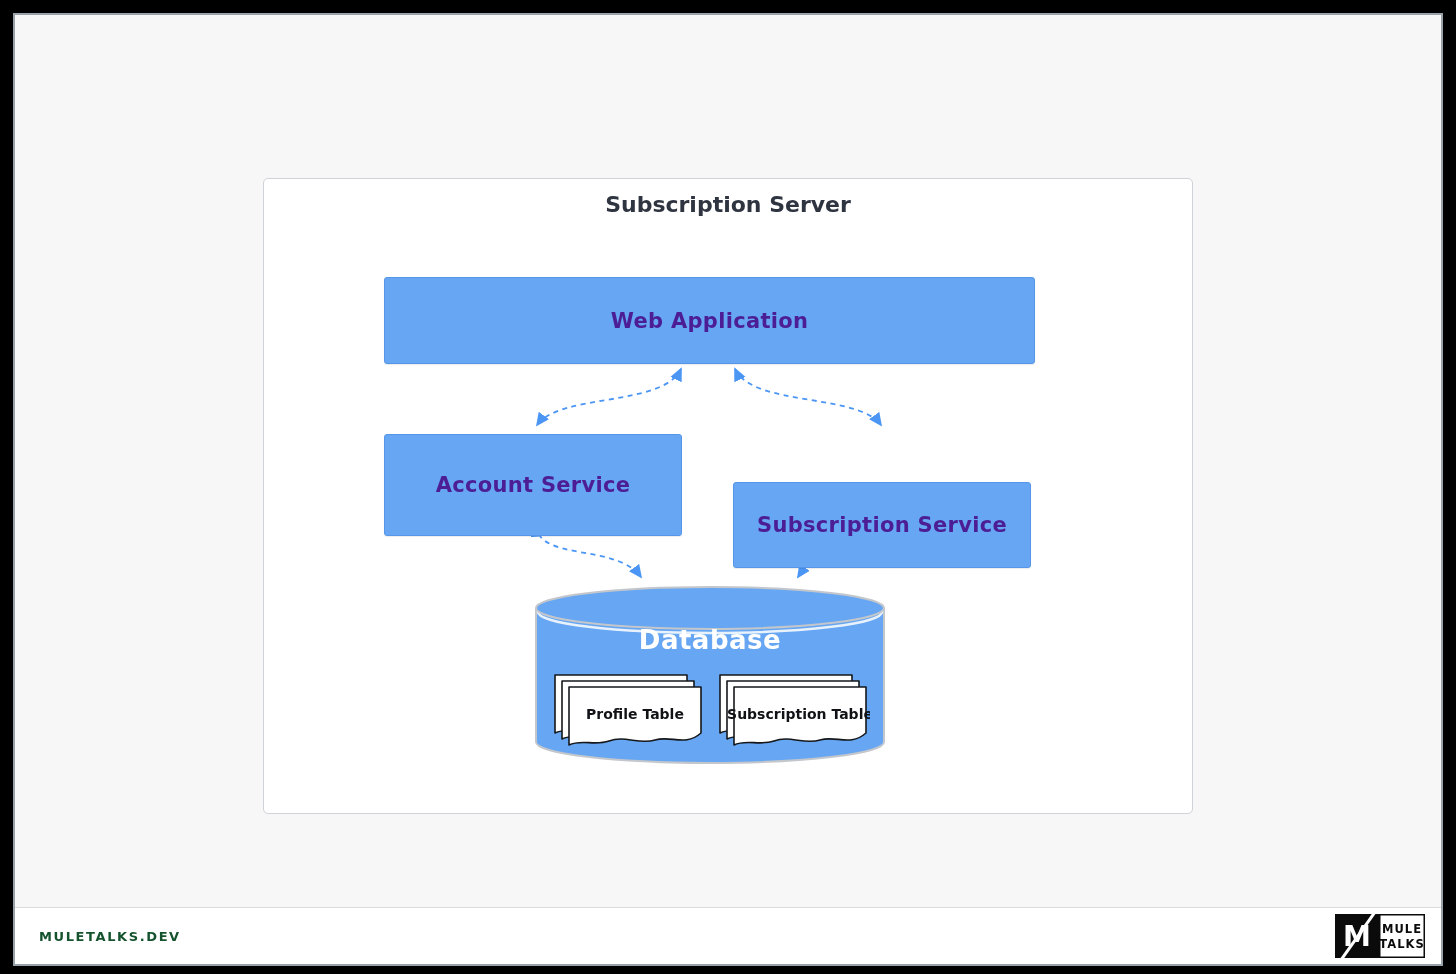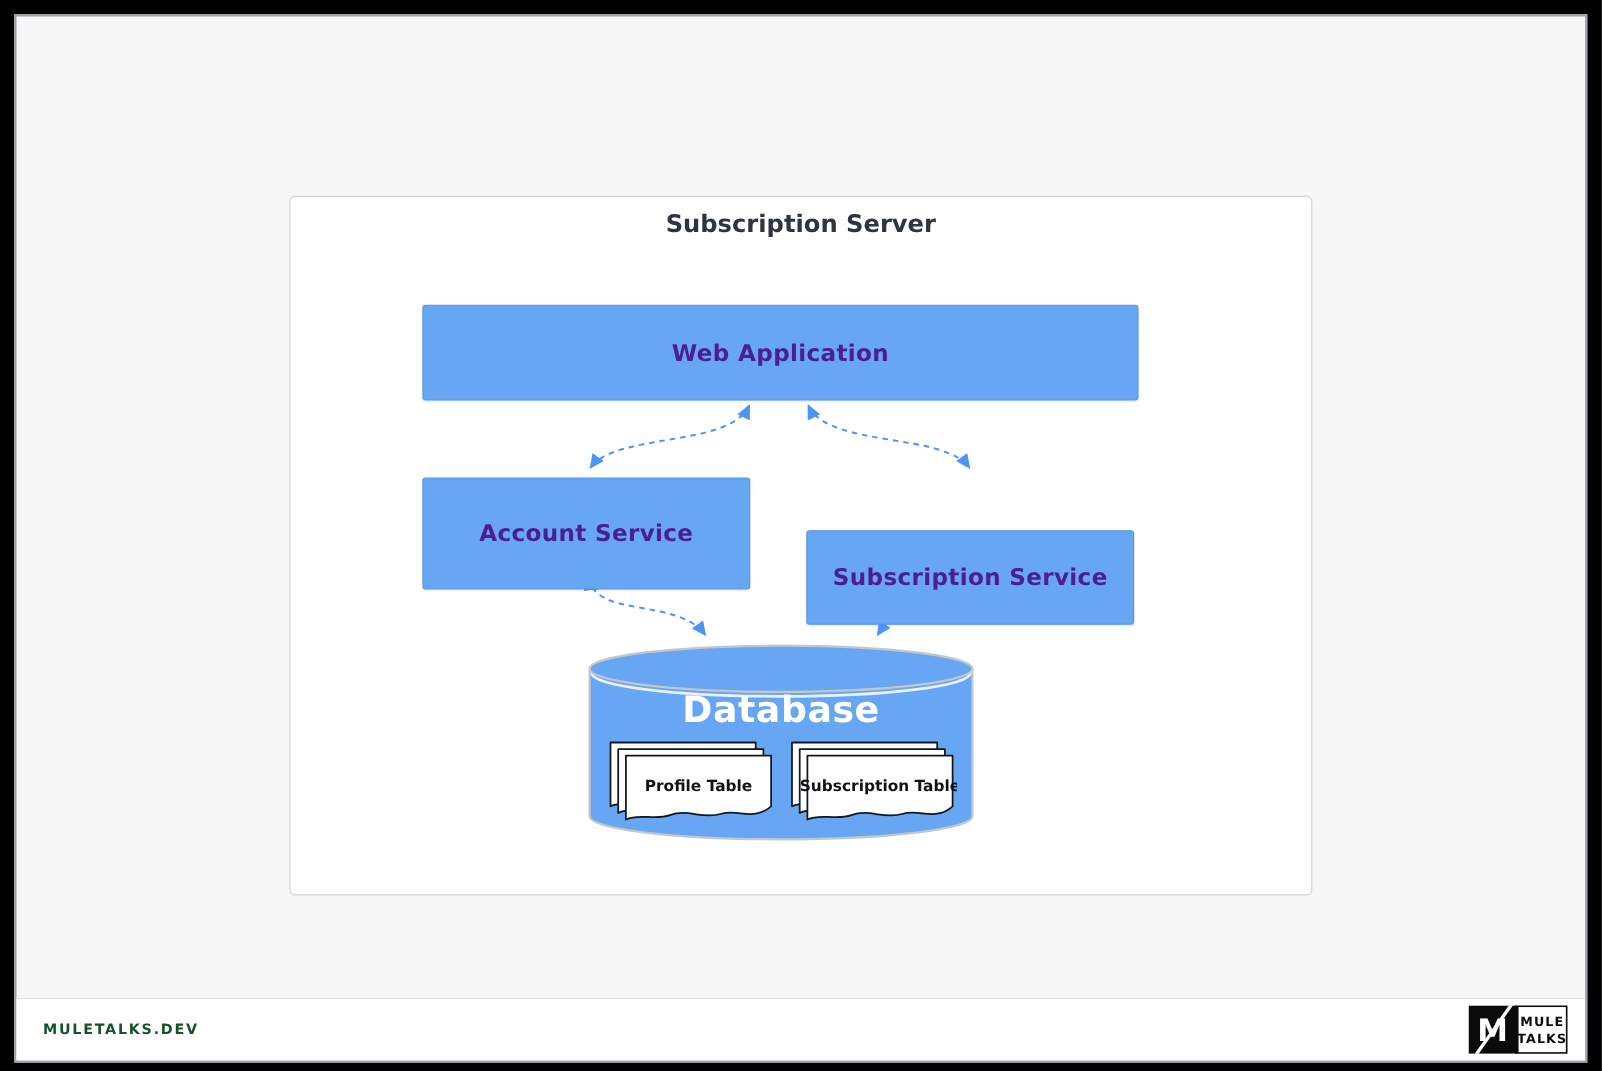--- a/index.html
+++ b/index.html
@@ -30,21 +30,21 @@
     color:#4c1d95; font-size:21px; font-weight:700; letter-spacing:.3px;
     box-shadow:0 1px 1px rgba(0,0,0,.08);
   }
   .node-web   { left:369px; top:262px; width:651px; height:87px; }
   .node-acct  { left:369px; top:419px; width:298px; height:102px; }
   .node-sub   { left:718px; top:419px; width:298px; height:86px;margin-top:48px; }
   .arrows { position:absolute; left:0; top:0; width:1426px; height:949px; pointer-events:none; }
   .cylinder { position:absolute; left:518px; top:570px; width:354px; height:180px; }
   .db-label {
     position:absolute; left:518px; top:610px; width:354px;
-    text-align:center; color:#ffffff; font-size:33px; font-weight:700; letter-spacing:.5px;
+    text-align:center; color:#ffffff; font-size:26px; font-weight:700; letter-spacing:.5px;
   }
   .doc-stack { position:absolute; width:152px; height:80px; }
   .doc-profile { left:538px; top:658px; }
   .doc-sub     { left:703px; top:658px; }
   .doc-stack svg text {
     font-family:"DejaVu Sans","Liberation Sans",sans-serif;
     font-size:14px; font-weight:600; fill:#101216;
   }
   .footer {
     position:absolute; left:0; right:0; bottom:0; height:57px;

